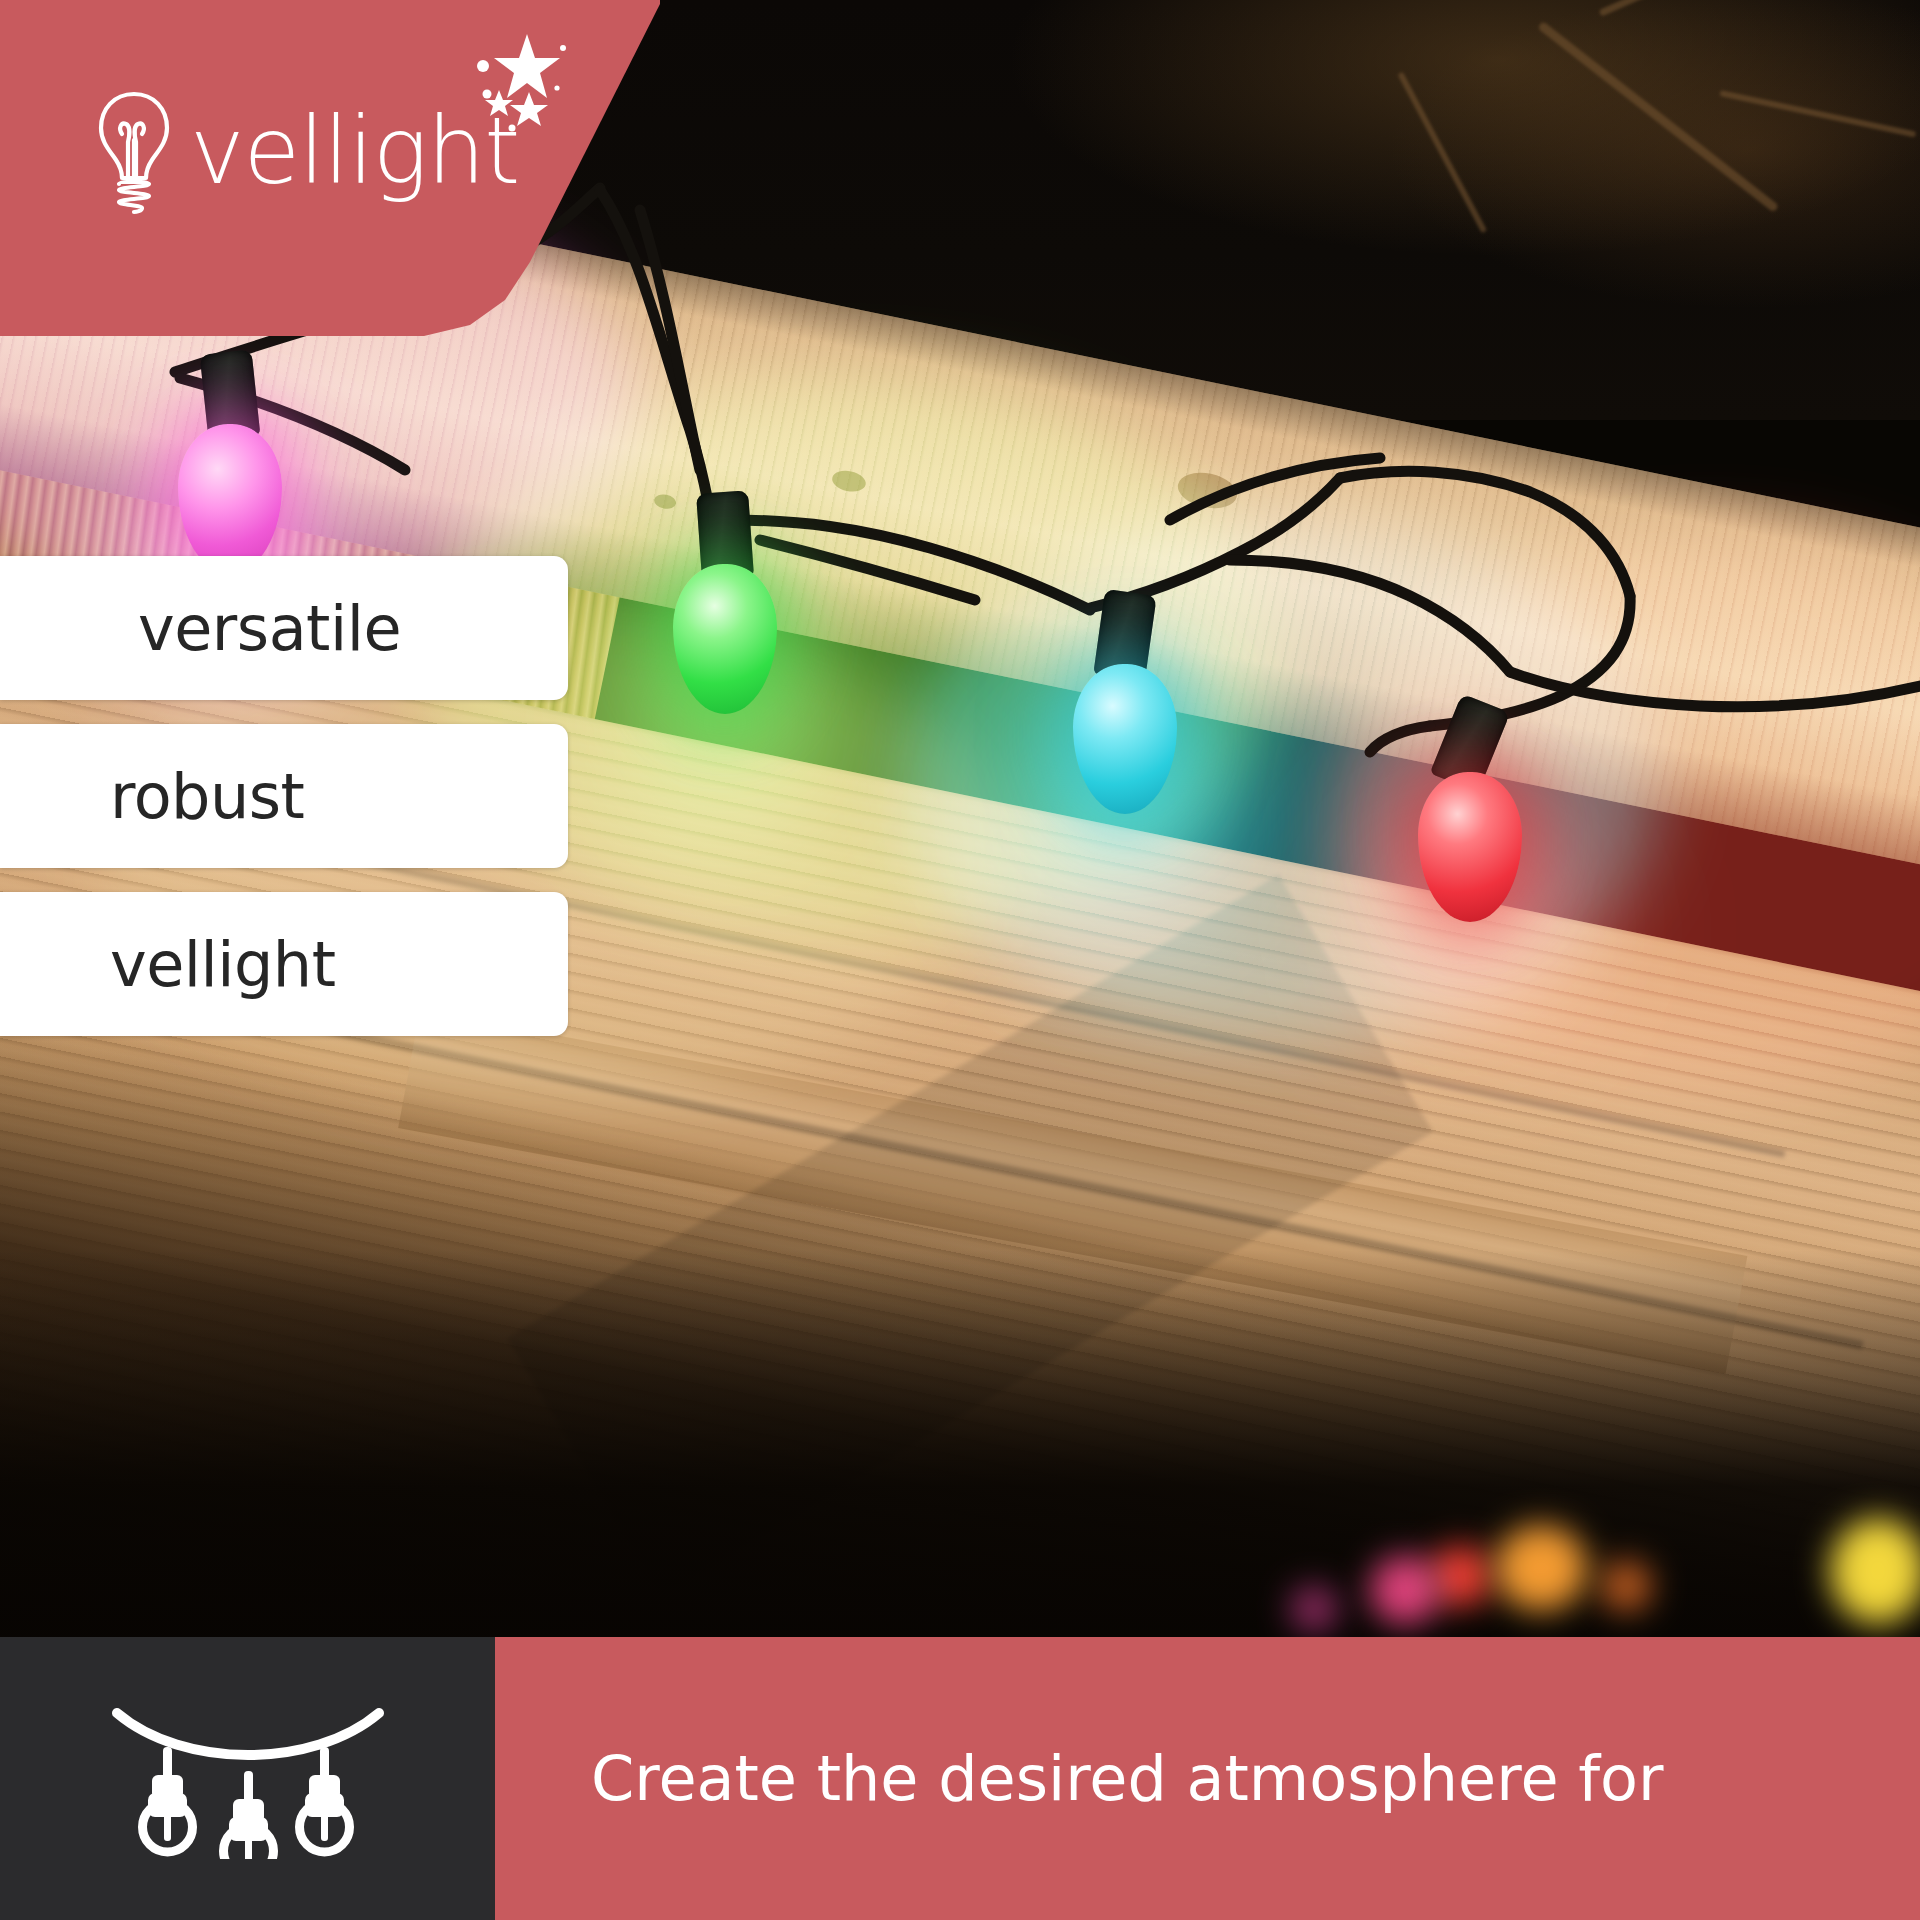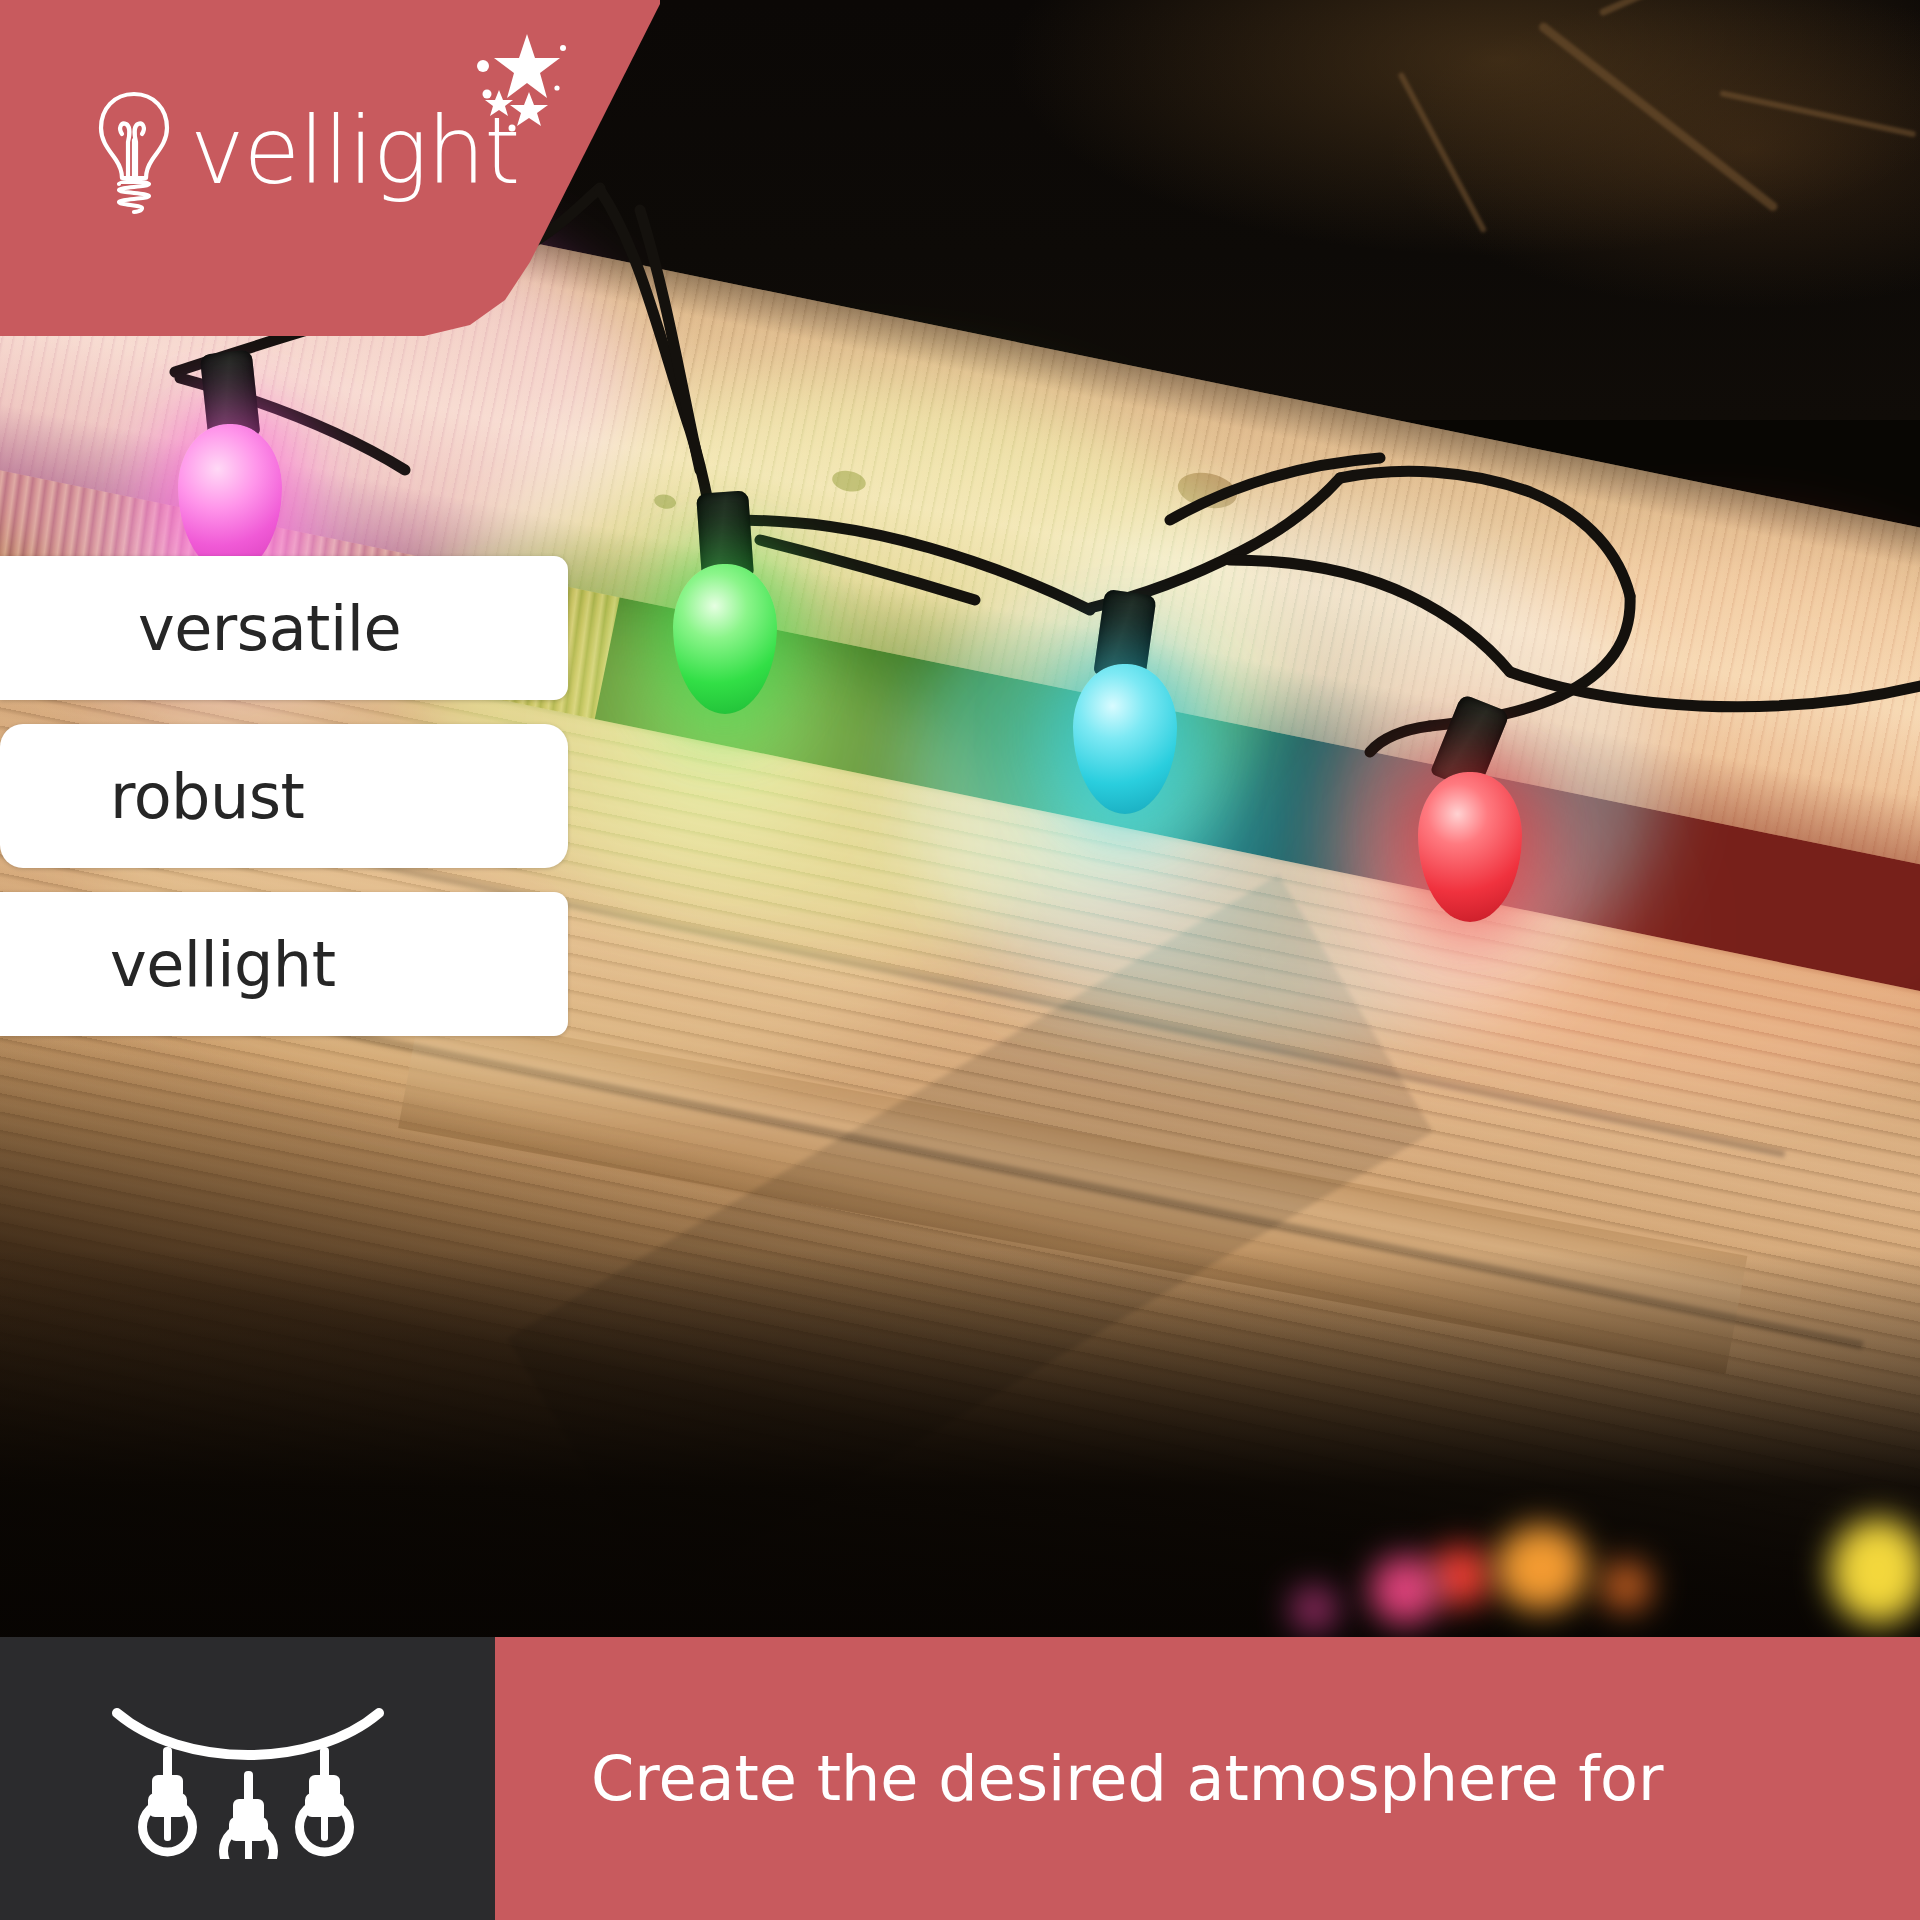--- a/index.html
+++ b/index.html
@@ -109,21 +109,21 @@
     position:absolute; left:0; height:144px; background:#fff;
     border-top-right-radius:14px; border-bottom-right-radius:14px;
     display:flex; align-items:center;
     box-shadow:0 1px 4px rgba(0,0,0,.18);
   }
   .card span {
     margin-left:110px; font-size:62px; color:#262626; font-weight:400;
     font-family:"DejaVu Sans", sans-serif; letter-spacing:-.5px;
   }
   #card0 { top:556px; width:568px;padding-left:28px; }
-  #card1 { top:724px; width:568px;border-radius:23px; }
+  #card1 { top:724px; width:568px; }
   #card2 { top:892px; width:568px; }
 
   
   .footer { position:absolute; left:0; bottom:0; width:1920px; height:283px; display:flex; }
   .footer-icon-panel { width:495px; height:100%; background:#2b2b2d;
                        display:flex; align-items:center; justify-content:center; }
   .footer-text-panel { flex:1; height:100%; background:var(--brand,#C85A5E);
                        display:flex; align-items:center; padding-left:96px; padding-right:40px; }
   .footer-text { color:#fff; font-size:62px; line-height:1.18; font-weight:400;
                  font-family:"DejaVu Sans", sans-serif; max-width:1340px; }

